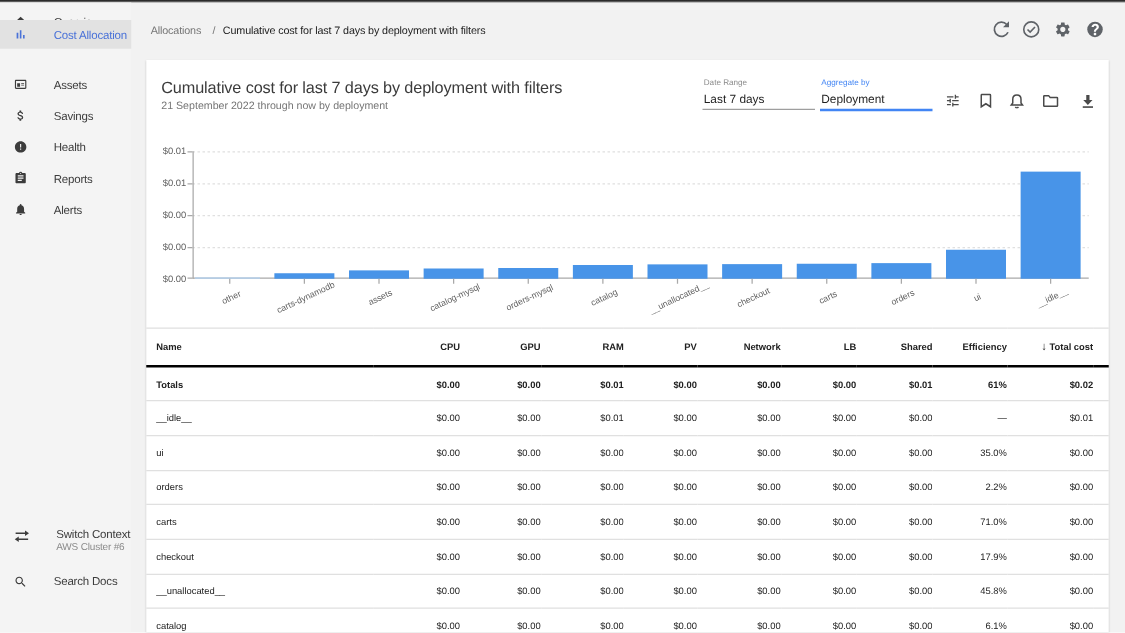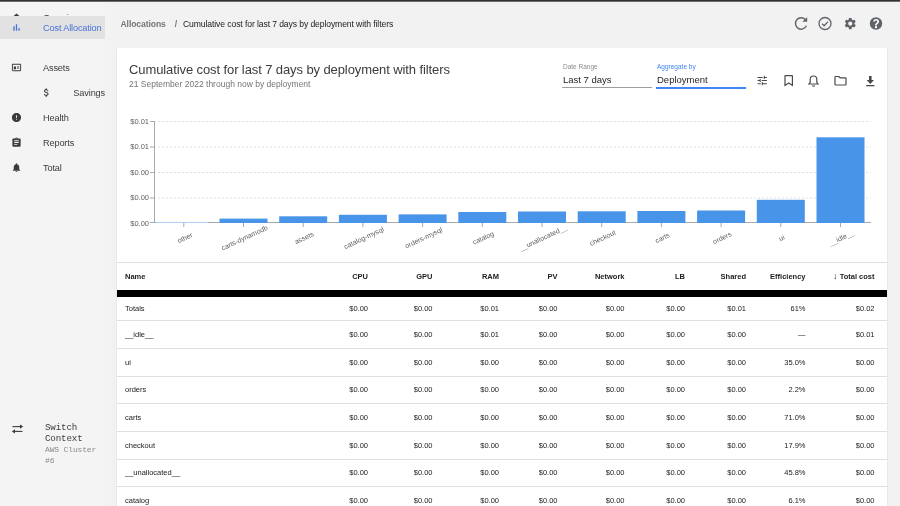--- a/index.html
+++ b/index.html
@@ -8,37 +8,37 @@
 .topblack { position:absolute; left:0; top:0; width:900px; height:2px; background:linear-gradient(#141414,#8a8a8a); }
 
 .sidebar { position:absolute; left:0; top:2px; width:105px; height:504px; background:#f4f4f4; }
 .sideitem { position:absolute; left:0; width:105px; height:24px; display:flex; align-items:center;gap:16px; }
 .sideitem .ic { width:11px; height:11px; margin-left:10.5px; flex:none; }
 .sideitem .lbl { margin-left:5.5px; font-size:9.2px; font-weight:500; color:#3c3c3c; letter-spacing:-0.15px; }
 .sel { background:#e2e2e2; height:23px; }
 .sel .lbl { color:#4a72d8; }
 
 .crumb { position:absolute; left:120.5px; top:18.5px; font-size:8.6px; letter-spacing:-0.1px; color:#212121; font-weight:500; }
-.crumb .grey { color:#757575; font-weight:700; }
+.crumb .grey { color:#757575; font-weight:400; }
 .topicons { position:absolute; right:0; top:0; }
 
 .card { position:absolute; left:117px; top:48px; width:770px; height:458px; background:#ffffff; box-shadow:0 0.5px 1.5px rgba(0,0,0,0.18); }
 .title { position:absolute; left:12px; top:13.5px; font-size:13px; letter-spacing:-0.1px; color:#3b3b3b; font-weight:400; }
 .subtitle { position:absolute; left:12px; top:30.5px; font-size:8.5px; color:#757575; }
 .ctl-label { position:absolute; font-size:6.5px; color:#8a8a8a; }
 .ctl-value { position:absolute; font-size:9.5px; color:#1f1f1f; }
 .ctl-under { position:absolute; height:1px; background:#9e9e9e; }
 
 table.tbl { position:absolute; left:0px; top:213.5px; width:770px; border-collapse:collapse; table-layout:fixed; }
 table.tbl td, table.tbl th { font-size:7.5px; color:#212121; text-align:right; padding:0; font-weight:400; white-space:nowrap; overflow:hidden; }
 table.tbl th { font-weight:700; }
 table.tbl .nm { text-align:left; padding-left:8px; }
 table.tbl tr { height:27.7px; border-bottom:1px solid #e0e0e0; }
-table.tbl tr.hdr { height:31px; border-bottom:7px solid #000000; border-top:1px solid #e0e0e0; }
-table.tbl tr.tot td { font-weight:400; }
+table.tbl tr.hdr { height:31px; border-bottom:2px solid #000000; border-top:1px solid #e0e0e0; }
+table.tbl tr.tot td { font-weight:700; }
 table.tbl tr.last { border-bottom:none; }
 </style>
 </head>
 <body>
 <div class="topblack"></div>
 
 <div class="sidebar">
   <div class="sideitem" style="top:3.5px;">
     <svg class="ic" viewBox="0 0 24 24">
         <path fill="#3c3c3c" d="M10 20v-6h4v6h5v-8h3L12 3 2 12h3v8z"></path>
@@ -50,21 +50,21 @@
         <path fill="#4a72d8" d="M5 9.2h3V19H5zM10.6 5h2.8v14h-2.8zm5.6 8H19v6h-2.8z"></path>
       </svg>
     <span class="lbl">Cost Allocation</span>
   </div>
   <div class="sideitem" style="top:53.5px;">
     <svg class="ic" viewBox="0 0 24 24">
         <path fill="#3c3c3c" d="M20 4H4c-1.1 0-2 .9-2 2v12c0 1.1.9 2 2 2h16c1.1 0 2-.9 2-2V6c0-1.1-.9-2-2-2zm0 14H4V6h16v12zM6 10h5v6H6v-6zm7 0h5v1.5h-5V10zm0 2.5h5V14h-5v-1.5z"></path>
       </svg>
     <span class="lbl">Assets</span>
   </div>
-  <div class="sideitem" style="top:78.5px;justify-content:flex-end;">
+  <div class="sideitem" style="top:78.5px;">
     <svg class="ic" viewBox="0 0 24 24">
         <path fill="#3c3c3c" d="M11.8 10.9c-2.27-.59-3-1.2-3-2.15 0-1.09 1.01-1.85 2.7-1.85 1.78 0 2.44.85 2.5 2.1h2.21c-.07-1.72-1.12-3.3-3.21-3.81V3h-3v2.16c-1.94.42-3.5 1.68-3.5 3.61 0 2.31 1.91 3.46 4.7 4.13 2.5.6 3 1.48 3 2.41 0 .69-.49 1.79-2.7 1.79-2.06 0-2.87-.92-2.98-2.1H6.32c.12 2.19 1.76 3.42 3.68 3.83V21h3v-2.15c1.95-.37 3.5-1.5 3.5-3.55 0-2.84-2.43-3.81-4.7-4.4z"></path>
       </svg>
     <span class="lbl">Savings</span>
   </div>
   <div class="sideitem" style="top:103.5px;">
     <svg class="ic" viewBox="0 0 24 24">
         <path fill="#3c3c3c" d="M12 2C6.48 2 2 6.48 2 12s4.48 10 10 10 10-4.48 10-10S17.52 2 12 2zm1 15h-2v-2h2v2zm0-4h-2V7h2v6z"></path>
       </svg>
     <span class="lbl">Health</span>
@@ -72,33 +72,39 @@
   <div class="sideitem" style="top:128.5px;align-items:center;">
     <svg class="ic" viewBox="0 0 24 24">
         <path fill="#3c3c3c" d="M19 3h-4.18C14.4 1.84 13.3 1 12 1c-1.3 0-2.4.84-2.82 2H5c-1.1 0-2 .9-2 2v14c0 1.1.9 2 2 2h14c1.1 0 2-.9 2-2V5c0-1.1-.9-2-2-2zm-7 0c.55 0 1 .45 1 1s-.45 1-1 1-1-.45-1-1 .45-1 1-1zm2 14H7v-2h7v2zm3-4H7v-2h10v2zm0-4H7V7h10v2z"></path>
       </svg>
     <span class="lbl">Reports</span>
   </div>
   <div class="sideitem" style="top:153.5px;">
     <svg class="ic" viewBox="0 0 24 24">
         <path fill="#3c3c3c" d="M12 22c1.1 0 2-.9 2-2h-4c0 1.1.89 2 2 2zm6-6v-5c0-3.07-1.64-5.64-4.5-6.32V4c0-.83-.67-1.5-1.5-1.5s-1.5.67-1.5 1.5v.68C7.63 5.36 6 7.92 6 11v5l-2 2v1h16v-1l-2-2z"></path>
       </svg>
-    <span class="lbl">Total</span>
+    <span class="lbl">Alerts</span>
   </div>
 
   <div class="sideitem" style="top:417px; height:28px; align-items:flex-start;">
     <svg class="ic" style="margin-top:4px;width:13px;height:12px;" viewBox="0 0 13 12">
         <g stroke="#3c3c3c" stroke-width="1.1" fill="#3c3c3c">
           <line x1="1.5" y1="3.6" x2="9.5" y2="3.6"></line>
           <path d="M9 1.4 12.2 3.6 9 5.8z" stroke="none"></path>
           <line x1="11.5" y1="8.4" x2="3.5" y2="8.4"></line>
           <path d="M4 6.2 0.8 8.4 4 10.6z" stroke="none"></path>
         </g>
       </svg>
-    <span class="lbl" style="margin-top:3px;font-family:Liberation Mono, monospace;">Switch Context<br><span style="font-weight:400;color:#8a8a8a;font-size:8px;">AWS Cluster #6</span></span>
+    <span class="lbl" style="margin-top:3px;">Switch Context<br><span style="font-weight:400;color:#8a8a8a;font-size:8px;">AWS Cluster #6</span></span>
+  </div>
+  <div class="sideitem" style="top:451px;">
+    <svg class="ic" viewBox="0 0 24 24">
+        <path fill="#3c3c3c" d="M15.5 14h-.79l-.28-.27C15.41 12.59 16 11.11 16 9.5 16 5.91 13.09 3 9.5 3S3 5.91 3 9.5 5.91 16 9.5 16c1.61 0 3.09-.59 4.23-1.57l.27.28v.79l5 4.99L20.49 19l-4.99-5zm-6 0C7.01 14 5 11.99 5 9.5S7.01 5 9.5 5 14 7.01 14 9.5 11.99 14 9.5 14z"></path>
+      </svg>
+    <span class="lbl">Search Docs</span>
   </div>
   <div class="sideitem" style="top:476px;margin-top:40px;">
     <svg class="ic" viewBox="0 0 24 24">
         <path fill="#3c3c3c" d="M19.14 12.94c.04-.3.06-.61.06-.94 0-.32-.02-.64-.07-.94l2.03-1.58c.18-.14.23-.41.12-.61l-1.92-3.32c-.12-.22-.37-.29-.59-.22l-2.39.96c-.5-.38-1.03-.7-1.62-.94l-.36-2.54c-.04-.24-.24-.41-.48-.41h-3.84c-.24 0-.43.17-.47.41l-.36 2.54c-.59.24-1.13.57-1.62.94l-2.39-.96c-.22-.08-.47 0-.59.22L2.74 8.87c-.12.21-.08.47.12.61l2.03 1.58c-.05.3-.09.63-.09.94s.02.64.07.94l-2.03 1.58c-.18.14-.23.41-.12.61l1.92 3.32c.12.22.37.29.59.22l2.39-.96c.5.38 1.03.7 1.62.94l.36 2.54c.05.24.24.41.48.41h3.84c.24 0 .44-.17.47-.41l.36-2.54c.59-.24 1.13-.56 1.62-.94l2.39.96c.22.08.47 0 .59-.22l1.92-3.32c.12-.22.07-.47-.12-.61l-2.01-1.58zM12 15.6c-1.98 0-3.6-1.62-3.6-3.6s1.62-3.6 3.6-3.6 3.6 1.62 3.6 3.6-1.62 3.6-3.6 3.6z"></path>
       </svg>
     <span class="lbl">Settings</span>
   </div>
 </div>
 
 <div class="crumb"><span class="grey">Allocations</span><span class="grey" style="margin-left:9px;margin-right:6px;">/</span>Cumulative cost for last 7 days by deployment with filters</div>

